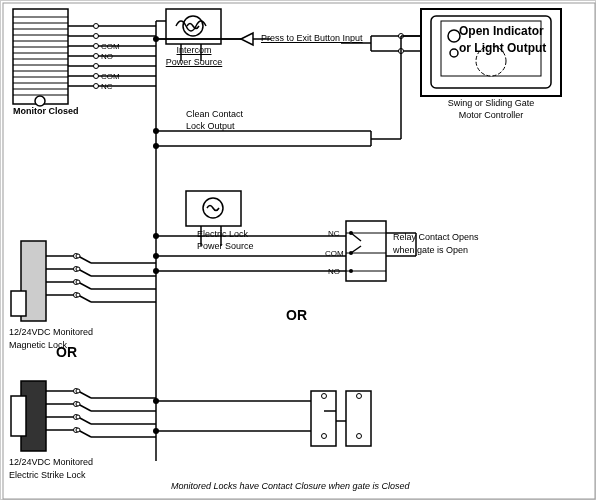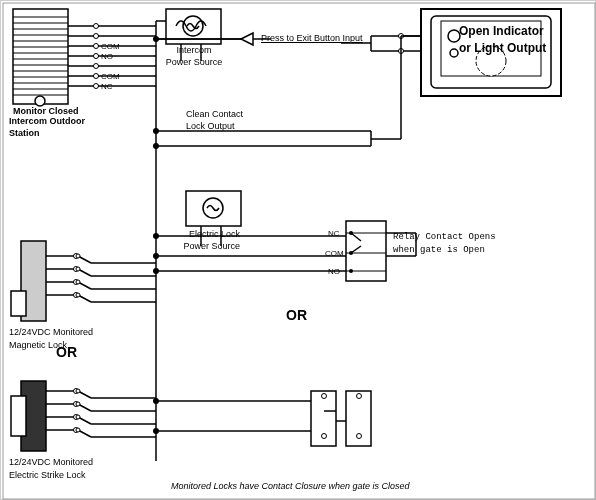--- a/index.html
+++ b/index.html
@@ -251,39 +251,39 @@
     <line x1="400" y1="35" x2="400" y2="138" stroke="#000" stroke-width="1.5"></line>
     <line x1="400" y1="35" x2="420" y2="35" stroke="#000" stroke-width="1.5"></line>
 
     <line x1="155" y1="38" x2="240" y2="38" stroke="#000" stroke-width="1.5"></line>
     <circle cx="155" cy="38" r="3" fill="#000"></circle>
 
   </svg>
 
   <div class="label" style="left:12px; top:105px; font-weight:bold; font-size:9px;">Monitor Closed</div>
 
-  <div class="label" style="left:8px; top:115px; font-size:9px; font-weight:bold; white-space:pre-line;">Intercom Outdoor
-Station</div>
-
-  <div class="label" style="left:163px; top:44px; font-size:9px; text-align:center; width:60px;">Intercom
+
+  <div class="label" style="left:163px; top:44px; font-size:9px; text-align:center; width:60px;text-decoration:underline;">Intercom
 Power Source</div>
 
   <div class="label" style="left:260px; top:32px; font-size:9px;text-decoration:underline;">Press to Exit Button Input</div>
 
   <div class="label" style="left:185px; top:108px; font-size:9px; white-space:pre-line;">Clean Contact
 Lock Output</div>
 
-  <div class="label" style="left:169px; top:228px; font-size:9px; white-space:pre-line; text-align:right; width:70px;">Electric Lock
+  <div class="label" style="left:196px; top:228px; font-size:9px; white-space:pre-line; text-align:left; width:70px;">Electric Lock
 Power Source</div>
 
   <div class="label" style="left:458px; top:22px; font-size:12px; white-space:pre-line; line-height:1.4; font-weight:bold;">Open Indicator
 or Light Output</div>
 
-
-  <div class="label" style="left:392px; top:230px; font-size:9px; white-space:pre-line; line-height:1.4;font-family:Liberation Mono, monospace;">Relay Contact Opens
+  <div class="label" style="left:425px; top:97px; font-size:9px; text-align:center; width:130px; white-space:pre-line;">Swing or Sliding Gate
+Motor Controller</div>
+
+  <div class="label" style="left:392px; top:230px; font-size:9px; white-space:pre-line; line-height:1.4;">Relay Contact Opens
 when gate is Open</div>
 
   <div class="label" style="left:285px; top:305px; font-size:14px; font-weight:bold;">OR</div>
 
 
   <div class="label" style="left:55px; top:342px; font-size:14px; font-weight:bold;">OR</div>
 
   <div class="label" style="left:8px; top:325px; font-size:9px; white-space:pre-line; line-height:1.4;">12/24VDC Monitored
 Magnetic Lock</div>
 

